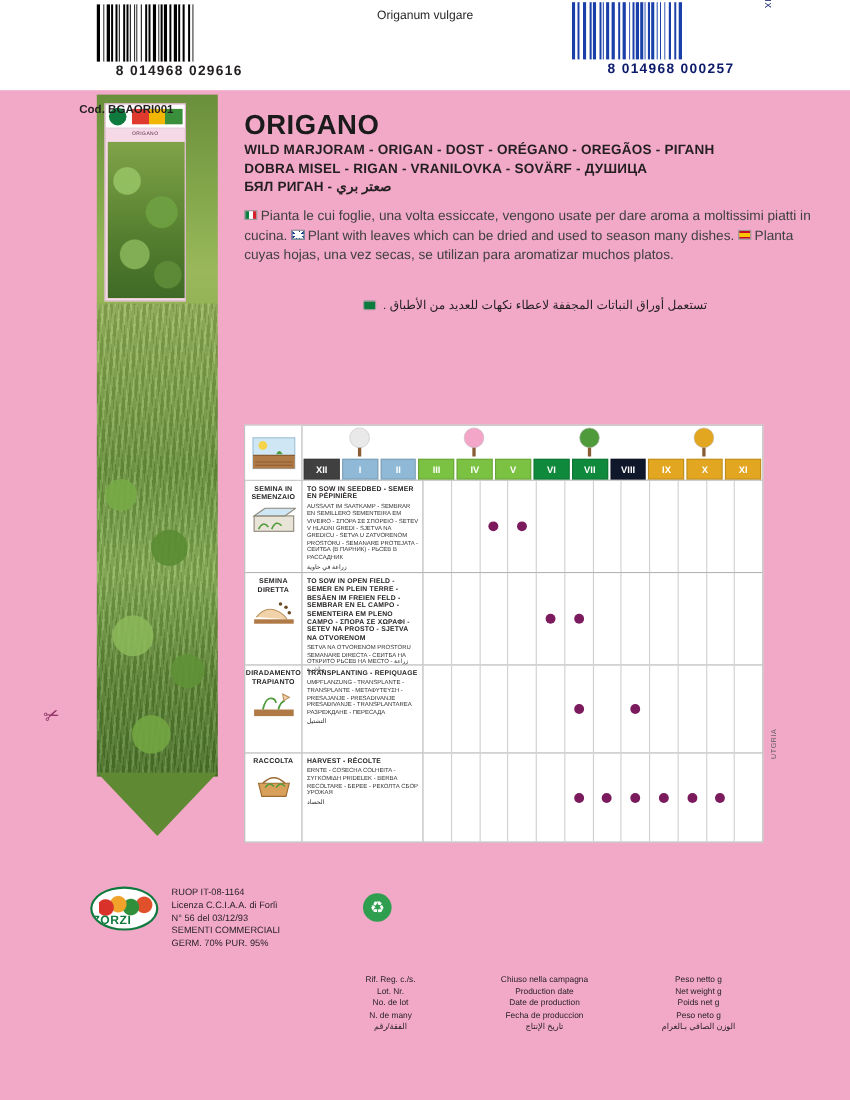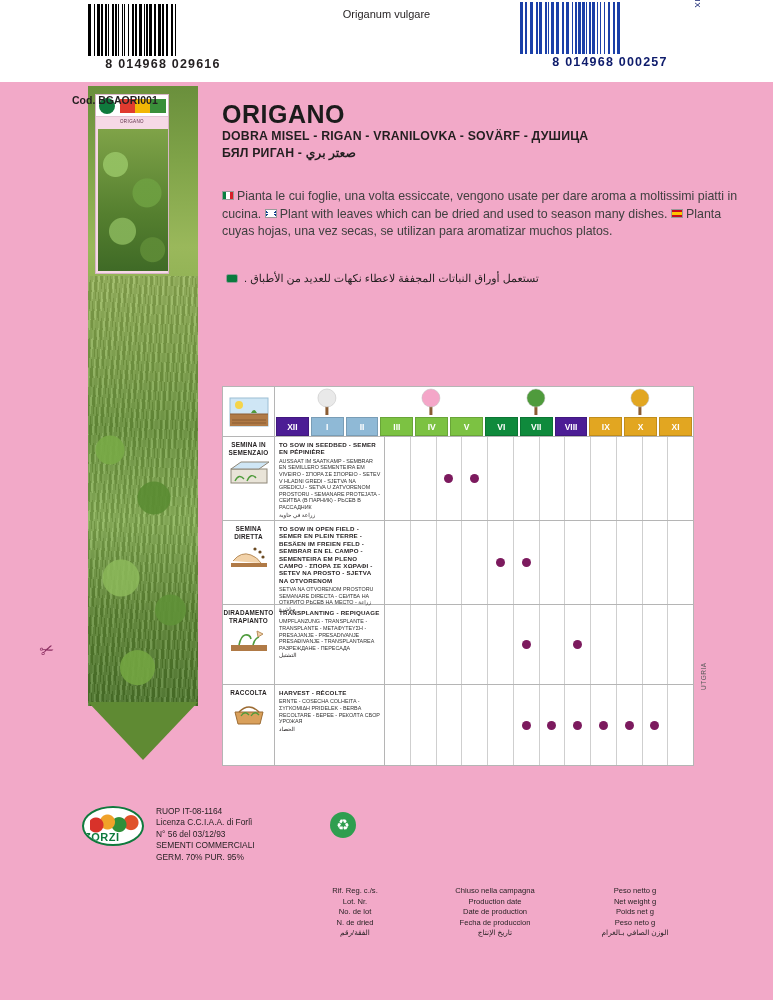--- a/index.html
+++ b/index.html
@@ -142,21 +142,21 @@
     background-image:
       linear-gradient(45deg, transparent 40%, #fff 40% 60%, transparent 60%),
       linear-gradient(-45deg, transparent 40%, #fff 40% 60%, transparent 60%),
       linear-gradient(90deg, transparent 40%, #fff 40% 60%, transparent 60%),
       linear-gradient(0deg, transparent 40%, #fff 40% 60%, transparent 60%);
   }
   .flag-es { background:linear-gradient(180deg,#c60b1e 0 25%, #ffc400 25% 75%, #c60b1e 75% 100%); }
   .flag-ar { background:linear-gradient(180deg,#0a7a3d 0 50%, #0a7a3d 50% 100%); border-radius:2px;}
   .desc-ar {
     position:absolute; left:222px; top:270px; width:525px;
-    font-size:11px; text-align:left; direction:rtl; line-height:16px;
+    font-size:11px; text-align:center; direction:rtl; line-height:16px;
   }
 
   
   .cal {
     position:absolute; left:222px; top:386px; width:472px; height:380px;
     background:#ffffff; border:1px solid #b5b5b5;
   }
   .cal-row { display:flex; border-bottom:1px solid #b5b5b5; }
   .cal-row:last-child { border-bottom:none; }
   .c-icon {
@@ -379,20 +379,21 @@
     </div>
     <div class="inset-title">ORIGANO</div>
     <div class="inset-photo"></div>
   </div>
 </div>
 <div class="scissors">✂</div>
 
 <div class="cod">Cod. BGAORI001</div>
 <div class="title-main">ORIGANO</div>
 <div class="title-sub">
+  <div>WILD MARJORAM - ORIGAN - DOST - ORÉGANO - OREGÃOS - ΡΙΓΑΝΗ</div>
   <div>DOBRA MISEL - RIGAN - VRANILOVKA - SOVÄRF - ДУШИЦА</div>
   <div>БЯЛ РИГАН - صعتر بري</div>
 </div>
 
 <div class="desc">
   <p><span class="flag flag-it"></span><span>Pianta le cui foglie, una volta essiccate, vengono usate per dare aroma a moltissimi piatti in cucina.</span> <span class="flag flag-uk"></span><span>Plant with leaves which can be dried and used to season many dishes.</span> <span class="flag flag-es"></span><span>Planta cuyas hojas, una vez secas, se utilizan para aromatizar muchos platos.</span></p>
 </div>
 <div class="desc-ar">
   <span>تستعمل أوراق النباتات المجففة لاعطاء نكهات للعديد من الأطباق .</span>
   <span class="flag flag-ar" style="margin-left:4px;"></span>
@@ -407,21 +408,21 @@
         <rect x="1" y="17" width="38" height="12" fill="#b07a46"></rect>
         <path d="M1 17 L39 17" stroke="#8a5c33"></path>
         <circle cx="10" cy="8" r="4" fill="#f5d44a"></circle>
         <path d="M3 23 h34 M3 26 h34" stroke="#8a5c33" stroke-width="1"></path>
         <path d="M22 16 q3 -6 6 0" fill="#4f9b3c"></path>
       </svg>
     </div>
     <div class="hdr-months" id="month-head">
         <div class="mhead">
           <div class="season-art"></div>
-          <div class="mbox" style="background: #4c1d95;">XII</div>
+          <div class="mbox" style="background: #404040;">XII</div>
         </div>
         <div class="mhead">
           <div class="season-art"><svg width="100%" height="31" viewBox="0 0 30 31">
               <rect x="13" y="17" width="3" height="12" fill="#8a5c33"></rect>
               <circle cx="14.5" cy="12" r="9" fill="#e9e9e9" stroke="#bdbdbd" stroke-width="0.5"></circle>
             </svg></div>
           <div class="mbox" style="background: rgb(143, 185, 214);">I</div>
         </div>
         <div class="mhead">
           <div class="season-art"></div>
@@ -448,21 +449,21 @@
         </div>
         <div class="mhead">
           <div class="season-art"><svg width="100%" height="31" viewBox="0 0 30 31">
               <rect x="13" y="17" width="3" height="12" fill="#8a5c33"></rect>
               <circle cx="14.5" cy="12" r="9" fill="#4f9b3c" stroke="#bdbdbd" stroke-width="0.5"></circle>
             </svg></div>
           <div class="mbox" style="background: rgb(15, 138, 60);">VII</div>
         </div>
         <div class="mhead">
           <div class="season-art"></div>
-          <div class="mbox" style="background: #4c1d95;">VIII</div>
+          <div class="mbox" style="background: #0f172a;">VIII</div>
         </div>
         <div class="mhead">
           <div class="season-art"></div>
           <div class="mbox" style="background: rgb(226, 166, 33);">IX</div>
         </div>
         <div class="mhead">
           <div class="season-art"><svg width="100%" height="31" viewBox="0 0 30 31">
               <rect x="13" y="17" width="3" height="12" fill="#8a5c33"></rect>
               <circle cx="14.5" cy="12" r="9" fill="#e2a621" stroke="#bdbdbd" stroke-width="0.5"></circle>
             </svg></div>
@@ -638,21 +639,21 @@
     <div>GERM. 70%  PUR. 95%</div>
   </div>
 
 <div class="green-dot">♻</div>
 
 <div class="footer-table" id="footer-table">
     <div class="fcol">
       <div>Rif. Reg. c./s.</div>
       <div>Lot. Nr.</div>
       <div>No. de lot</div>
-      <div>N. de dried</div>
+      <div>N. de many</div>
       <div class="ar">الفقة/رقم</div>
     </div>
     <div class="fcol">
       <div>Chiuso nella campagna</div>
       <div>Production date</div>
       <div>Date de production</div>
       <div>Fecha de produccion</div>
       <div class="ar">تاريخ الإنتاج</div>
     </div>
     <div class="fcol">

